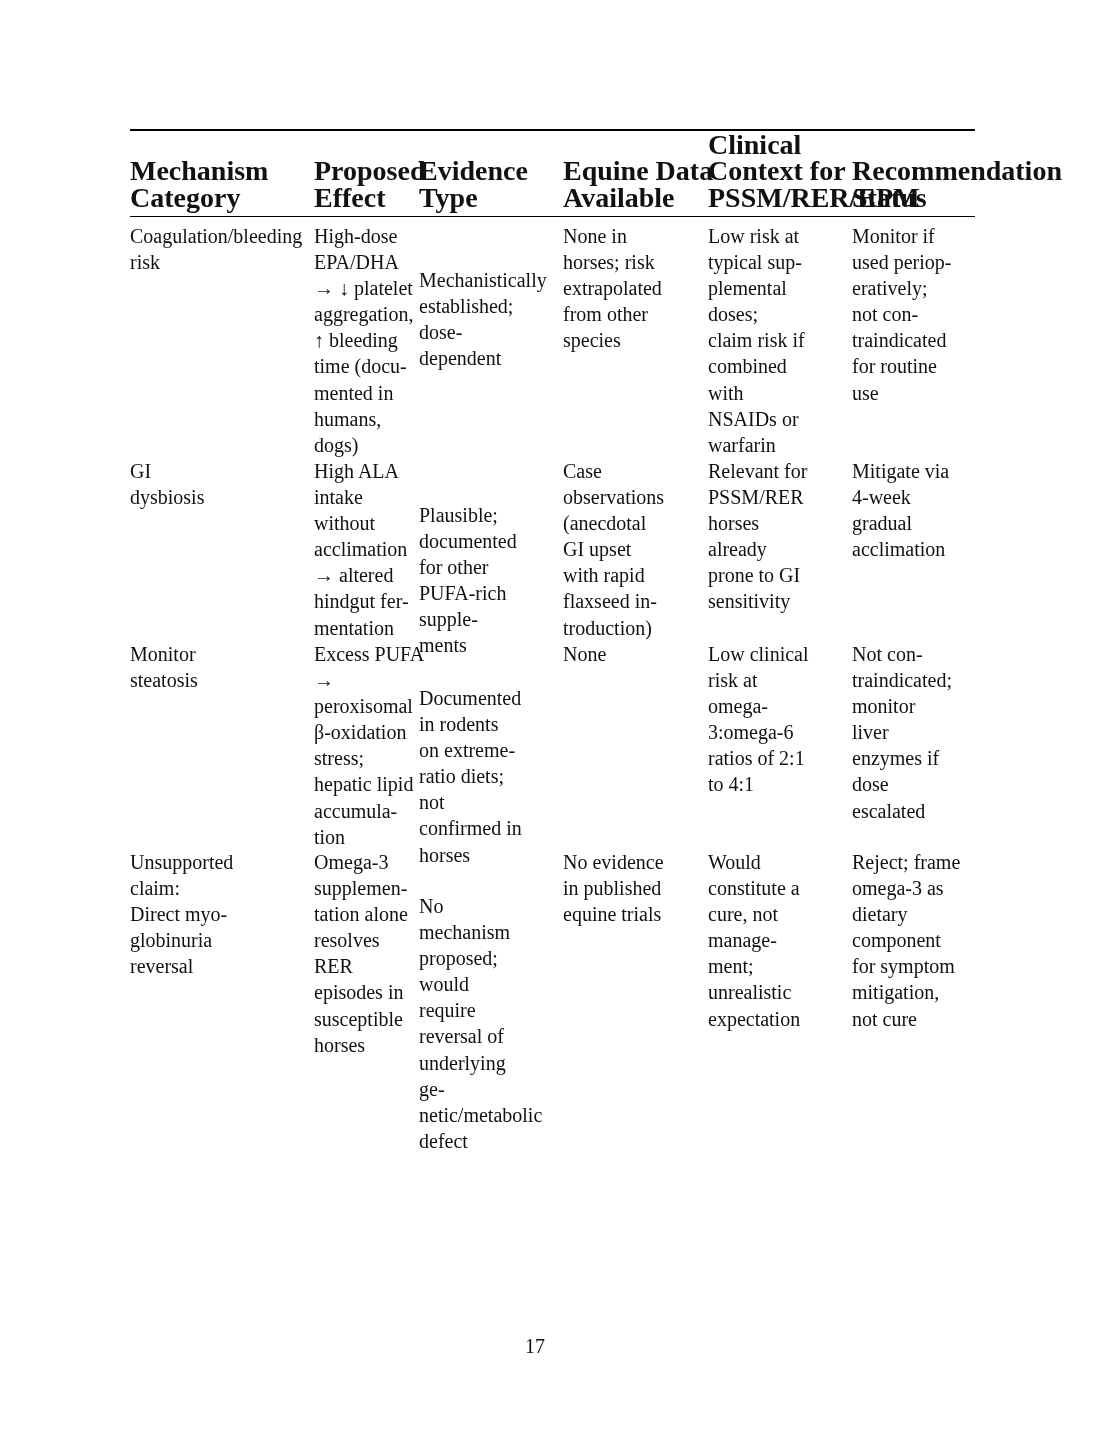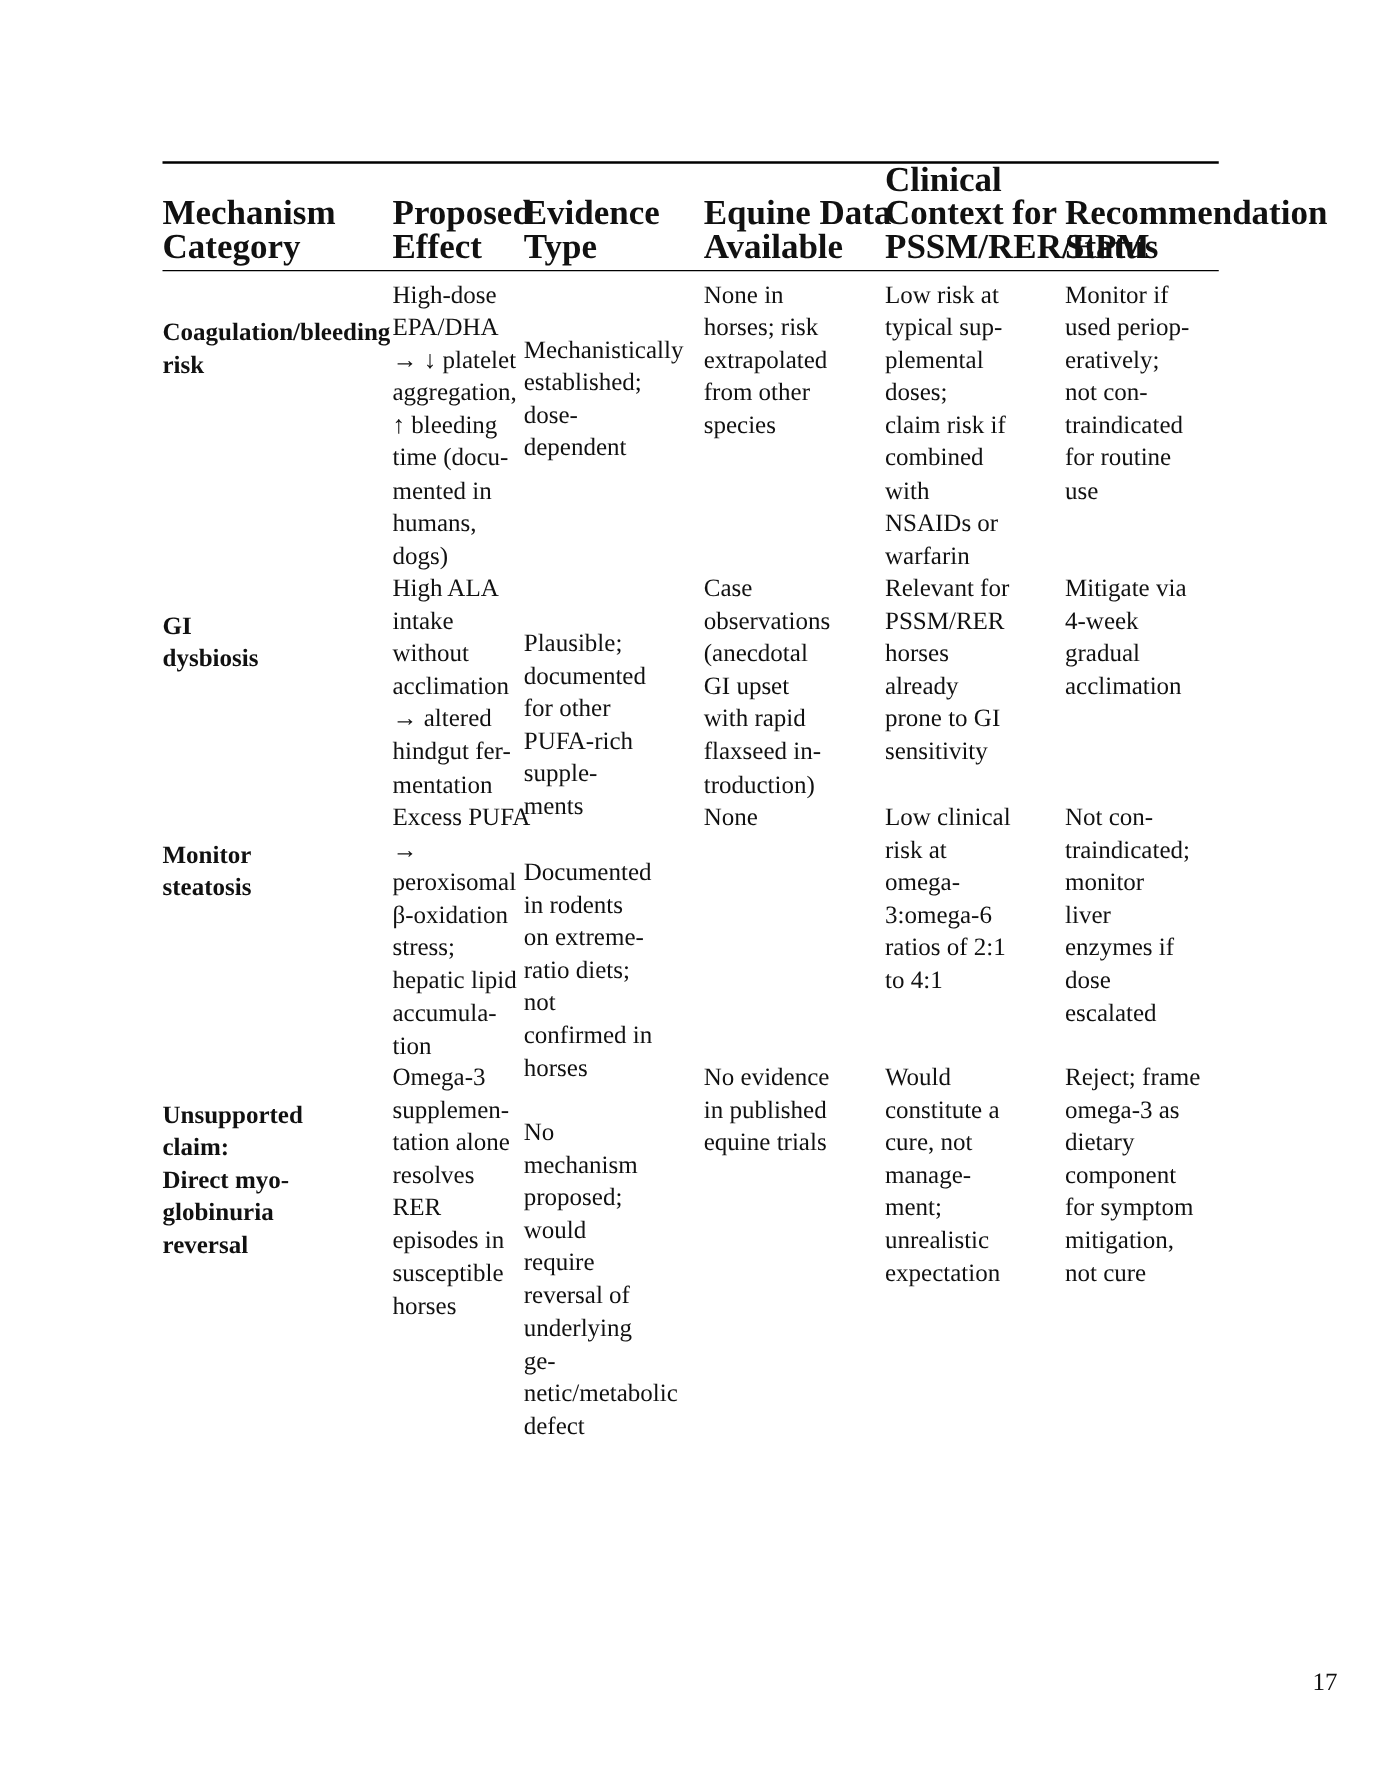--- a/index.html
+++ b/index.html
@@ -35,33 +35,33 @@
       line-height: 26.5px;
       white-space: pre;
       bottom: 1219px; 
     }
     .cell {
       position: absolute;
       font-size: 20px;
       line-height: 26.1px;
       white-space: pre;
     }
-    .cell.bold { font-weight: bold; margin-top: 30px; }
+    .cell.bold { font-weight: normal; }
     .c0 { left: 130px; }
     .c1 { left: 274px; margin-left: 40px; }
     .c2 { left: 419px; margin-top: 44px; }
     .c3 { left: 563px; }
     .c4 { left: 708px; }
     .c5 { left: 852px; }
     .page-number {
       position: absolute;
       top: 1333px;
       left: 0;
       width: 1070px;
-      text-align: right;
+      text-align: center;
       font-size: 20px;
       line-height: 26px;
     }
   </style>
 </head>
 <body>
 
 <div class="page">
 
   <div class="rule top"></div>

